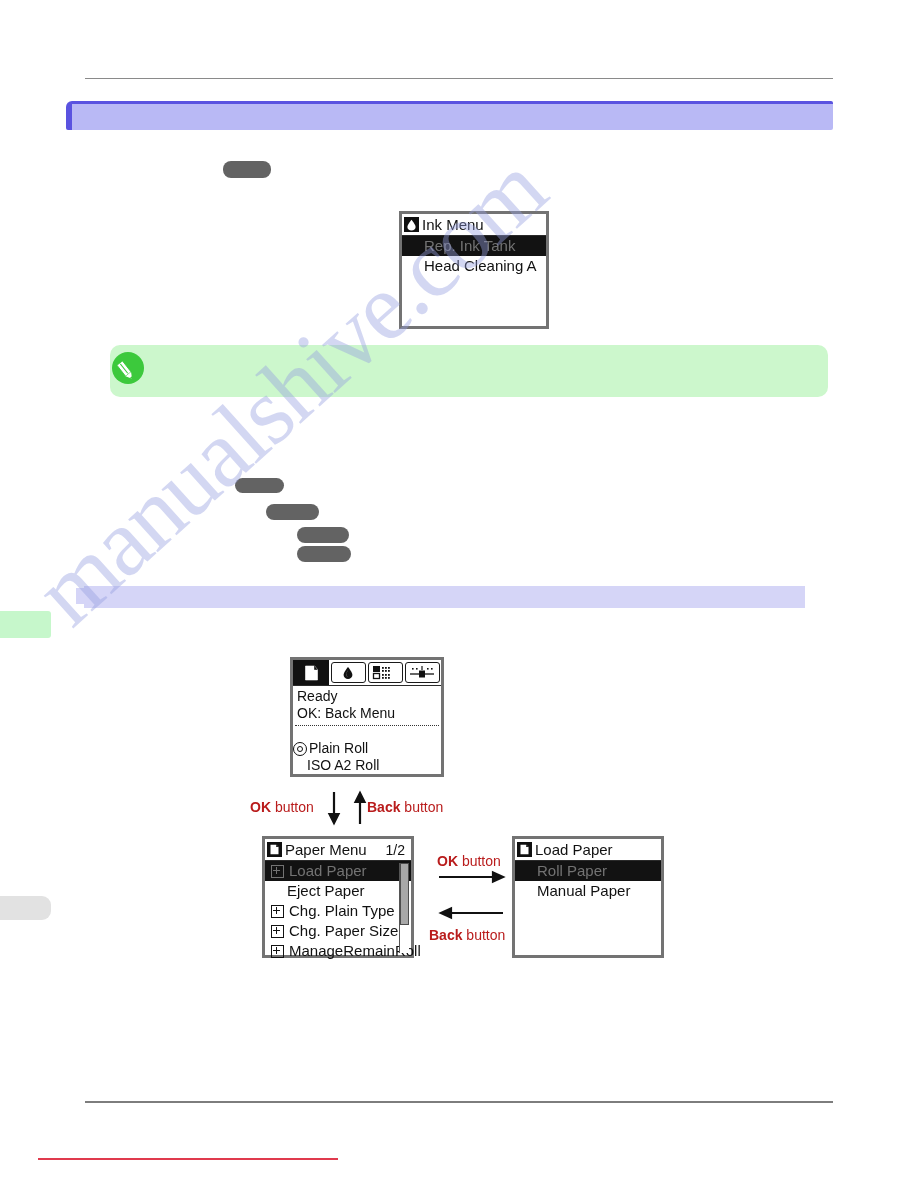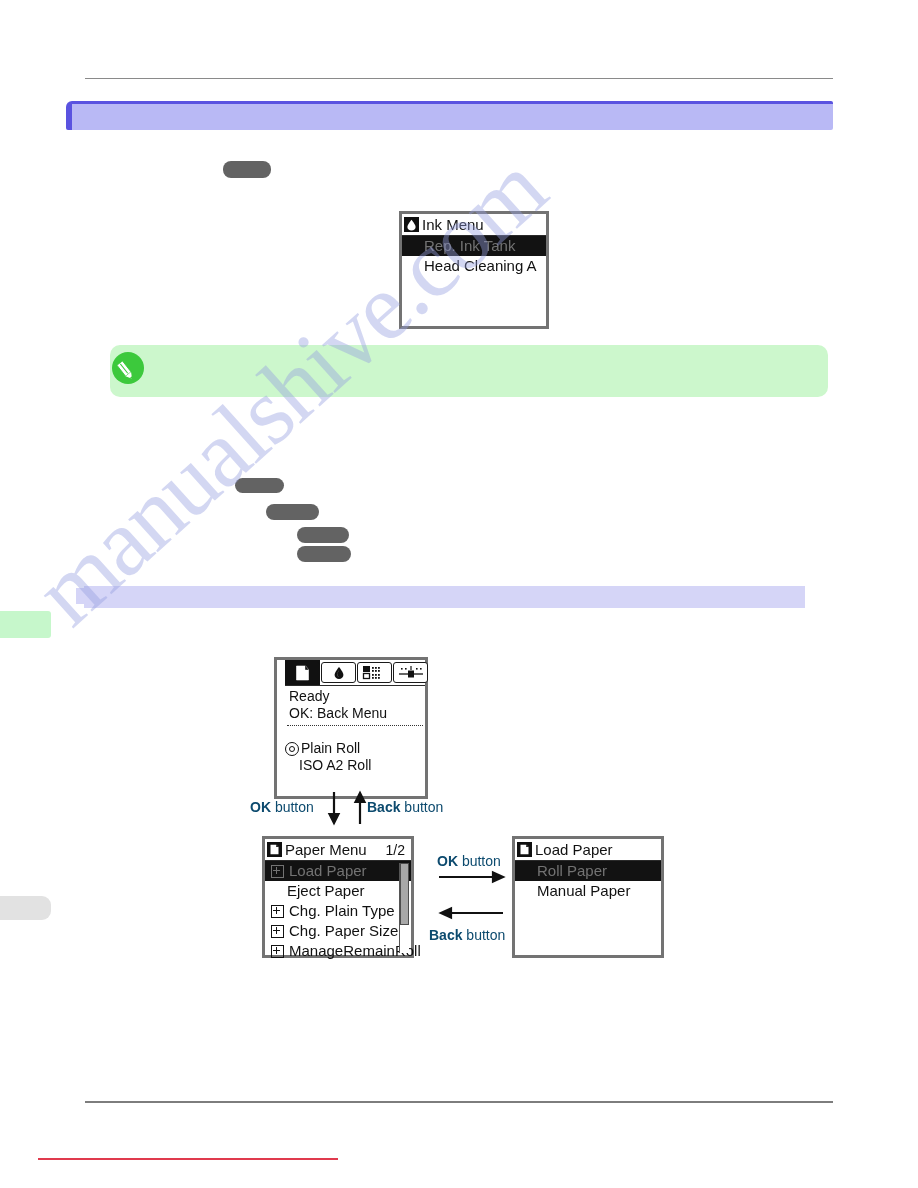--- a/index.html
+++ b/index.html
@@ -195,22 +195,22 @@
   .lcd-row .expander.blank::before,
   .lcd-row .expander.blank::after { display: none; }
 
   
   #ink-menu-screen {
     left: 399px; top: 211px;
     width: 150px; height: 118px;
   }
   
   #status-screen {
-    left: 274px; top: 657px;
-    width: 154px; height: 142px; padding-left: 8px;
+    left: 290px; top: 657px;
+    width: 154px; height: 120px;
   }
   .status-tabs {
     display: flex;
     height: 25px;
     border-bottom: 1px solid #2a2a2a;
     background: #fff;
   }
   .status-tab {
     width: 37px;
     border-right: 1px solid #fff;
@@ -286,21 +286,21 @@
   #load-paper-screen {
     left: 512px; top: 836px;
     width: 152px; height: 122px;
   }
 
   
   .btn-label {
     position: absolute;
     font-size: 14px;
     white-space: nowrap;
-    color: #0c4a6e;
+    color: #b91c1c;
   }
   .btn-label b { font-weight: bold; }
 </style>
 </head>
 <body>
 
 <div class="watermark">
   <div class="watermark-text">manualshive.com</div>
 </div>
 

